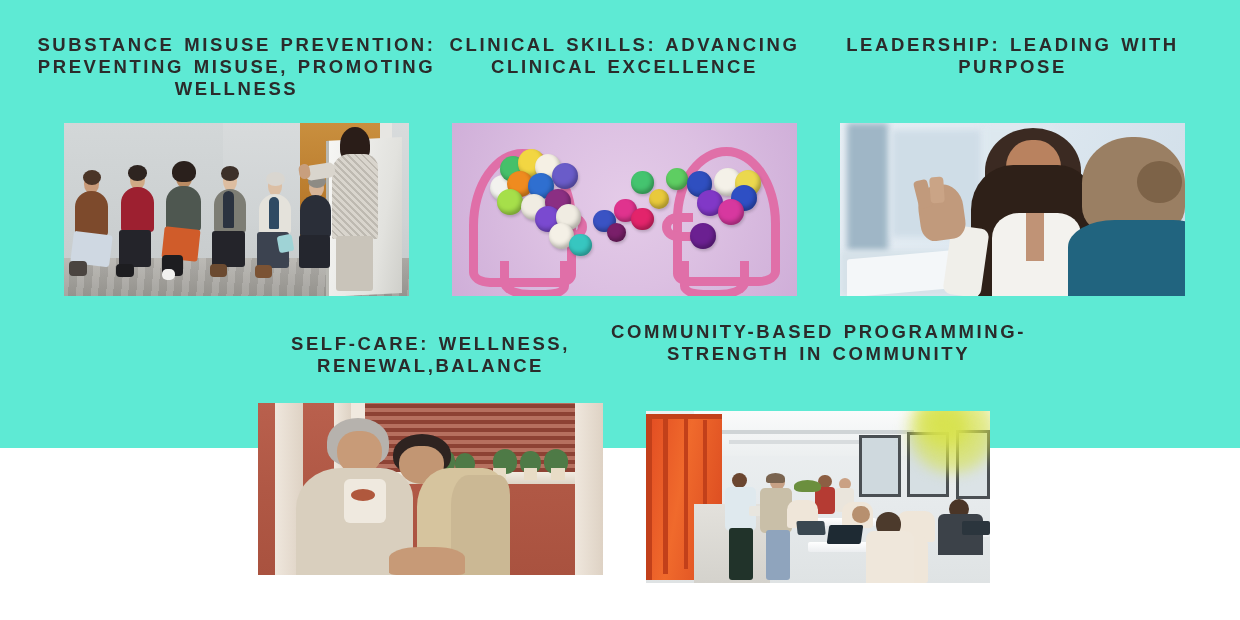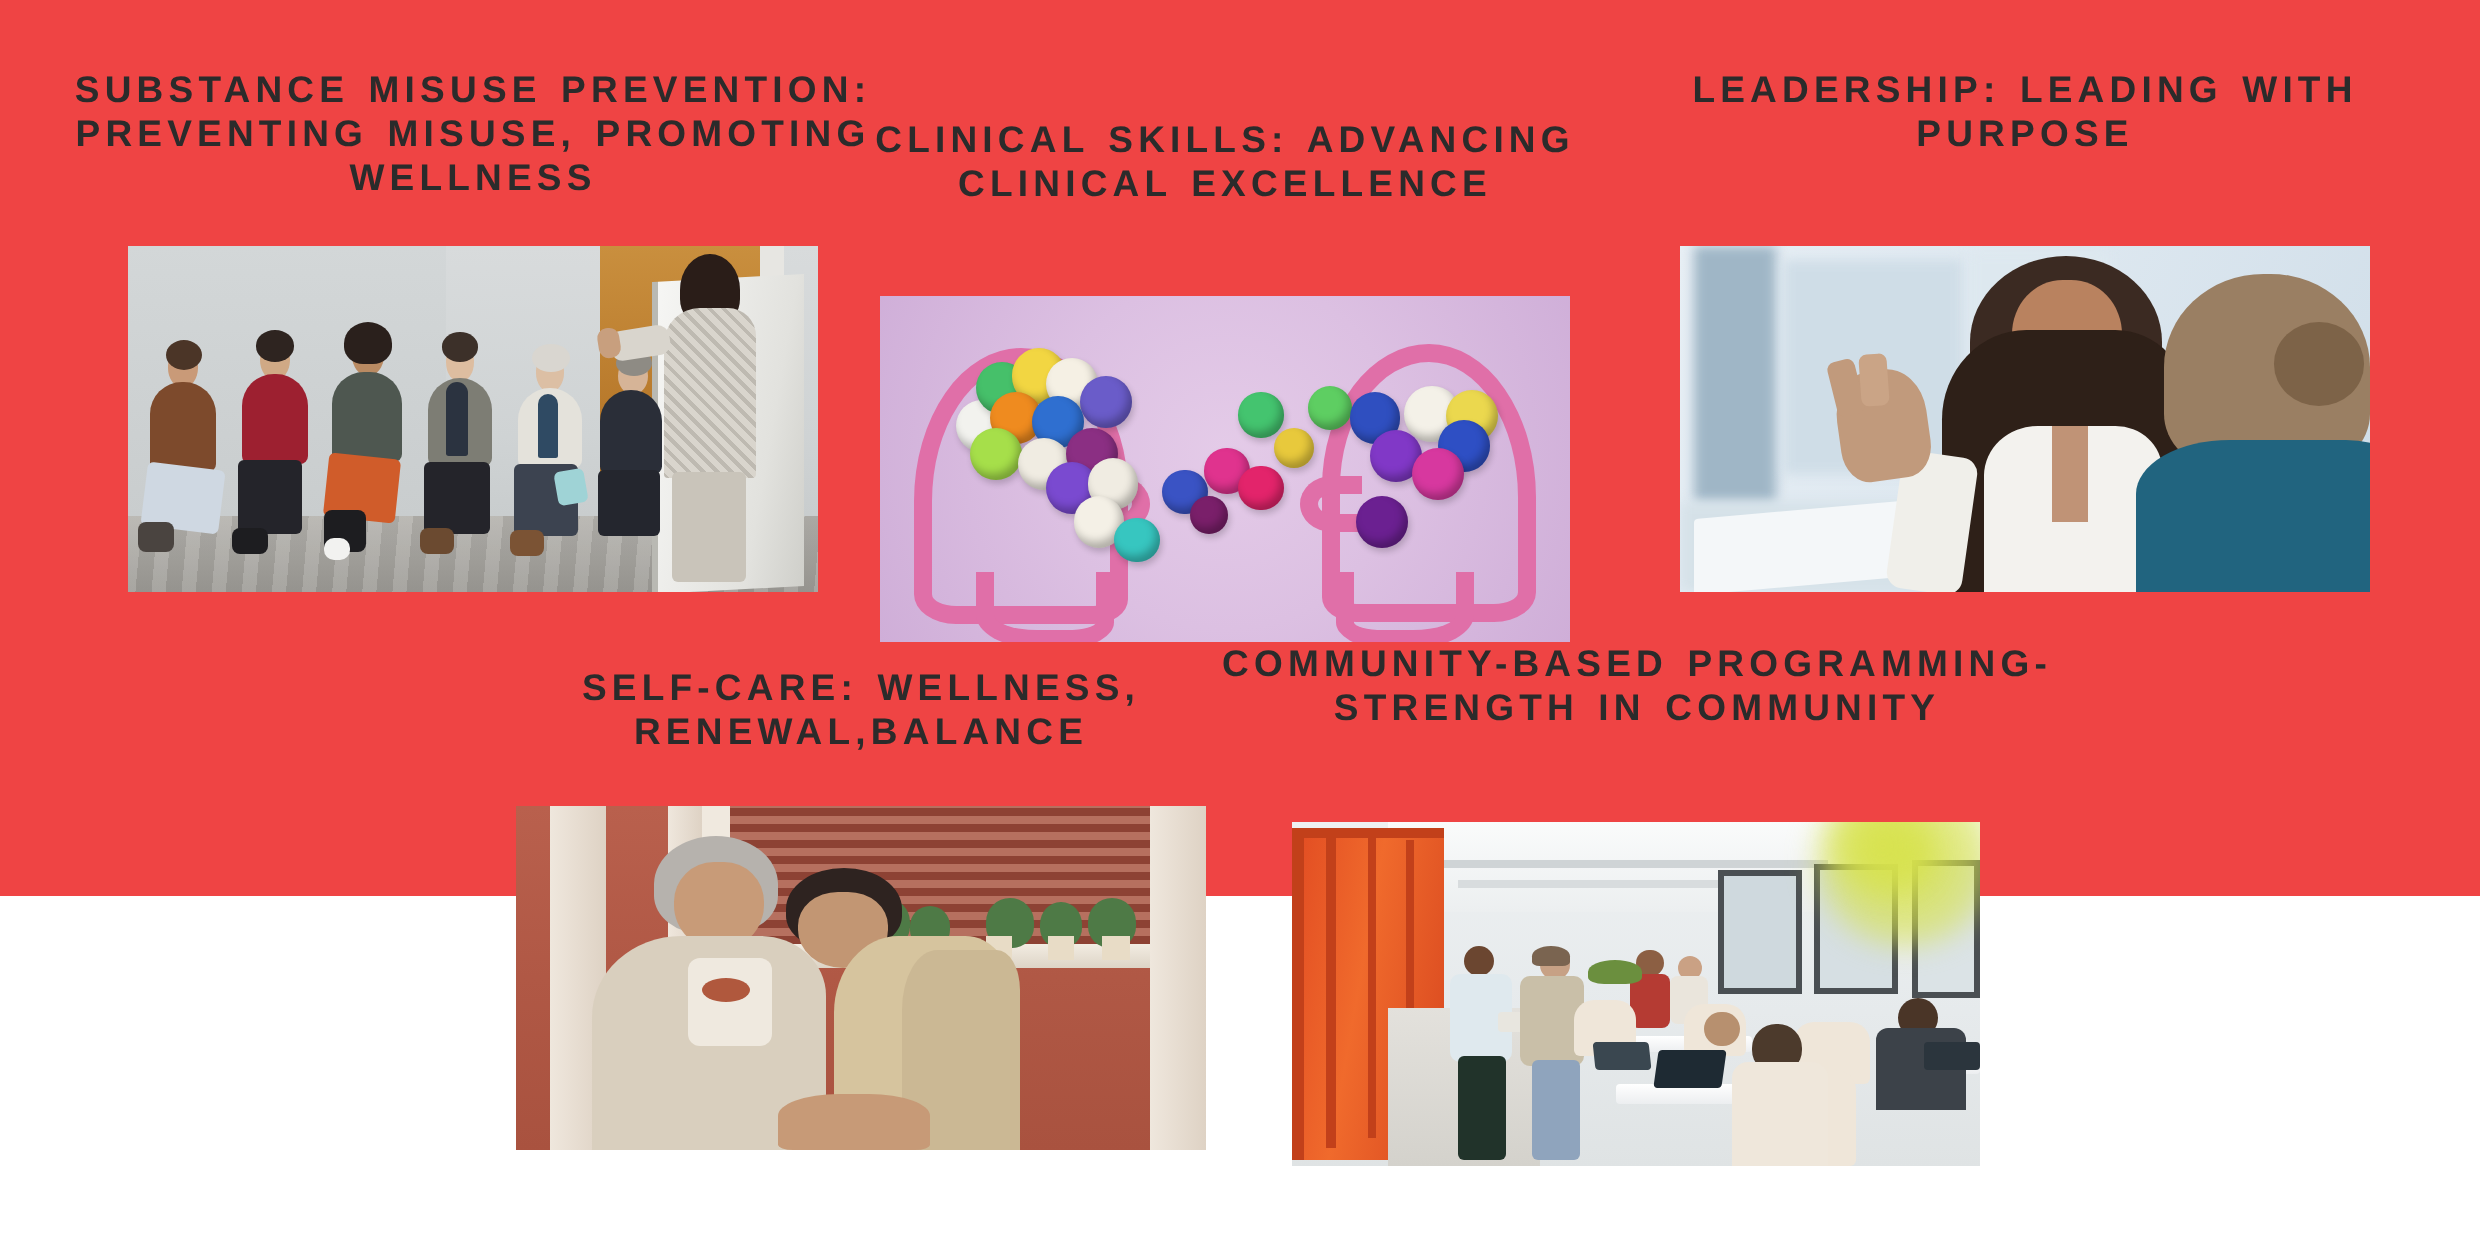--- a/index.html
+++ b/index.html
@@ -2,21 +2,21 @@
 <html><head>
 <meta charset="utf-8">
 <style>
   * { box-sizing: border-box; margin: 0; padding: 0; }
   html, body {
     width: 1240px; height: 620px;
     background: #ffffff;
     font-family: "Liberation Sans", sans-serif;
     overflow: hidden;
   }
-  .page { position: relative; width: 1240px; height: 448px; background: #ef4444; }
+  .page { position: relative; width: 1240px; height: 448px; background: #5eead4; }
 
   .card { position: absolute; }
   .card-title {
     font-size: 18.5px;
     font-weight: 700;
     letter-spacing: 2.6px;
     line-height: 1.18;
     color: #2b2b2b;
     text-align: center;
     text-transform: uppercase;
@@ -150,21 +150,21 @@
         <div class="torso" style="left:10%; top:16%; width:74%; height:52%; background:#d9d5cd; border-radius:18px 14px 2px 2px;"></div>
         <div class="ph" style="left:10%; top:16%; width:74%; height:52%;
              background:repeating-linear-gradient(45deg,rgba(120,115,105,.28) 0 2px,rgba(0,0,0,0) 2px 5px); border-radius:18px 14px 2px 2px;"></div>
         <div class="ph" style="left:-34%; top:22%; width:48%; height:9%; background:#d9d5cd; border-radius:6px; transform:rotate(-9deg);"></div>
         <div class="ph" style="left:-44%; top:22%; width:18%; height:9%; background:#c89f7e; border-radius:5px; transform:rotate(-9deg);"></div>
         <div class="legs" style="left:16%; top:66%; width:60%; height:34%; background:#c9c4ba;"></div>
       </div>
     </div>
   </div>
 
-  <div class="card" style="left:404px; top:34px; width:417px;margin-top:25px;">
+  <div class="card" style="left:416px; top:34px; width:417px;">
     <div class="card-title" style="width:417px;">CLINICAL SKILLS: ADVANCING CLINICAL EXCELLENCE</div>
     <div class="card-media" style="position:absolute; left:36px; top:89px; width:345px; height:173px;">
       <div class="ph hb"></div>
 
       <div class="headline-shape" style="left:5%; top:15%; width:31%; height:80%;
            border-radius:56% 56% 18% 22% / 62% 58% 10% 12%;"></div>
       <div class="headline-shape" style="left:30%; top:52%; width:9%; height:16%;
            border-radius:0 60% 60% 0; border-left:none;"></div>
       <div class="headline-shape" style="left:14%; top:80%; width:20%; height:22%;
            border-radius:0 0 34% 44%; border-top:none;"></div>

